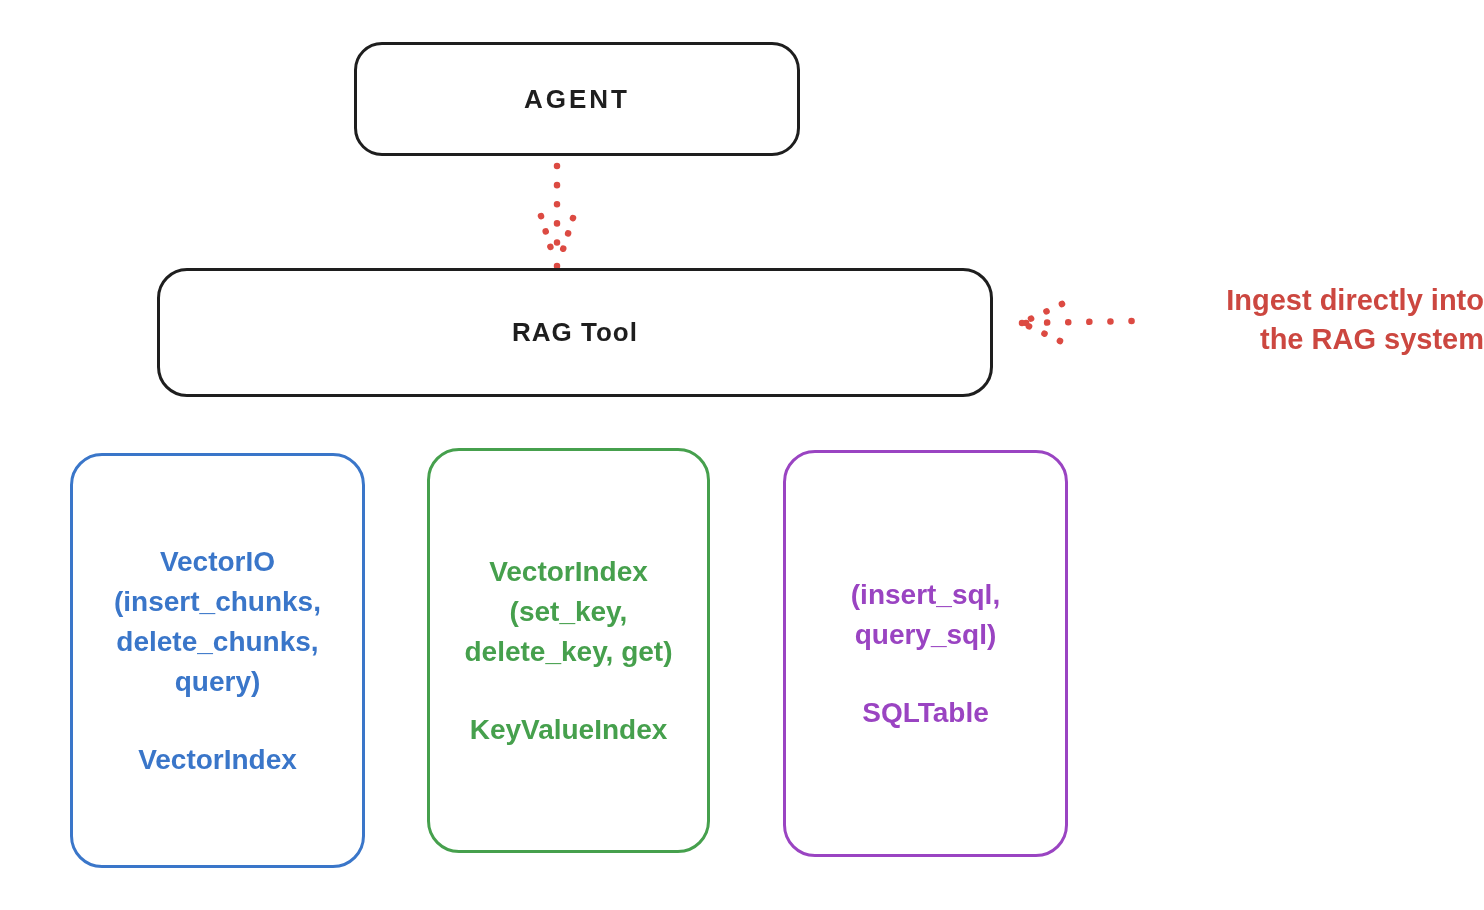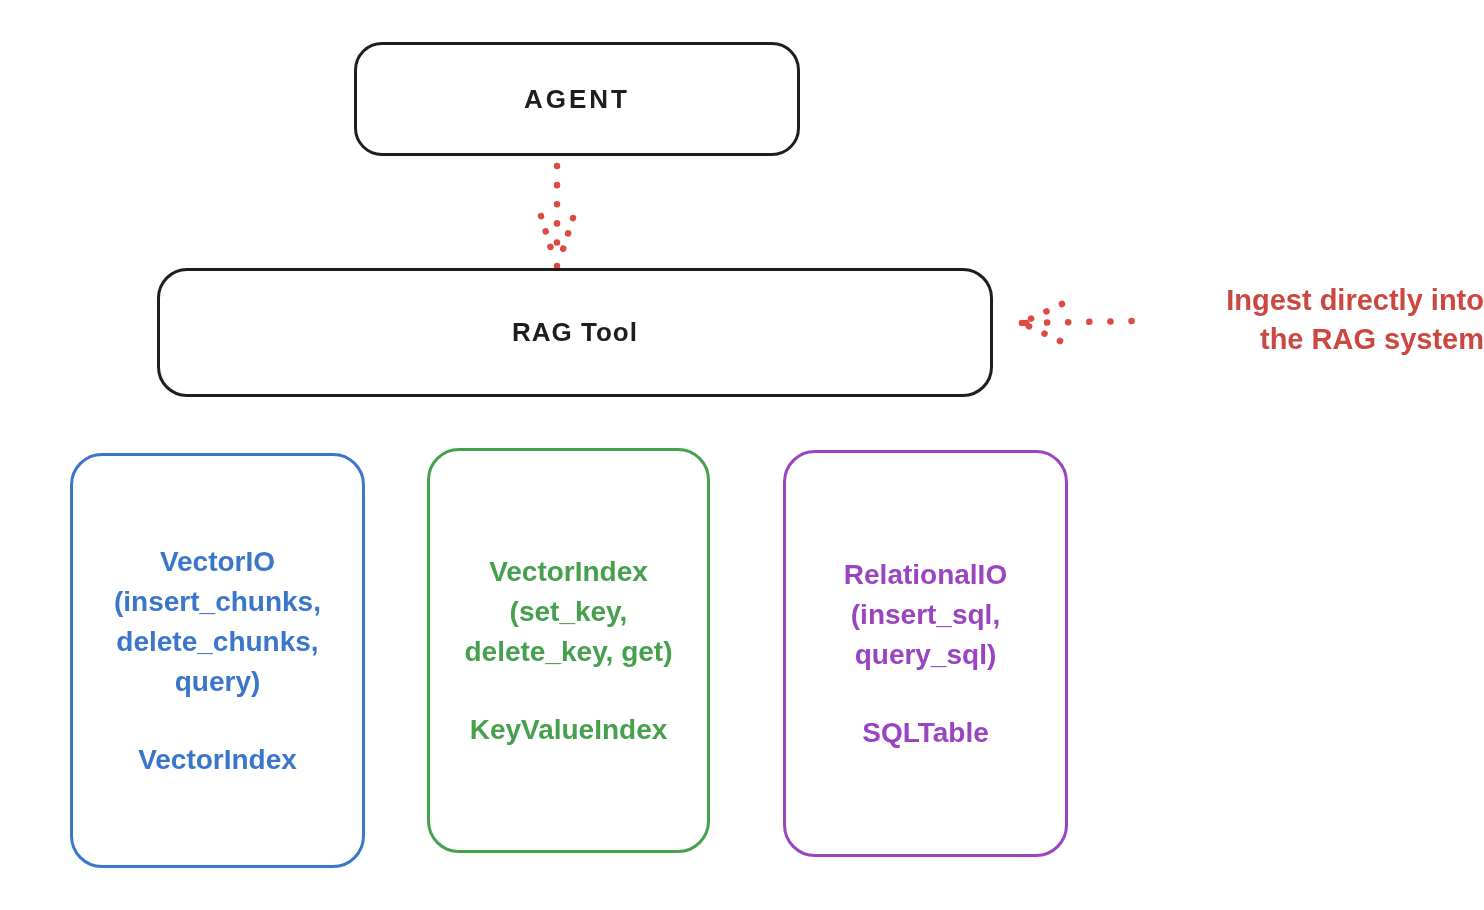--- a/index.html
+++ b/index.html
@@ -141,19 +141,18 @@
   </div>
 
   <div class="io-box green">
     <div class="io-line">VectorIndex</div>
     <div class="io-line">(set_key,</div>
     <div class="io-line">delete_key, get)</div>
     <div class="io-index">KeyValueIndex</div>
   </div>
 
   <div class="io-box purple">
-    <div class="io-line">RelationalIO</div>
     <div class="io-line">(insert_sql,</div>
     <div class="io-line">query_sql)</div>
     <div class="io-index">SQLTable</div>
   </div>
 
 </div>
 
 </body></html>

